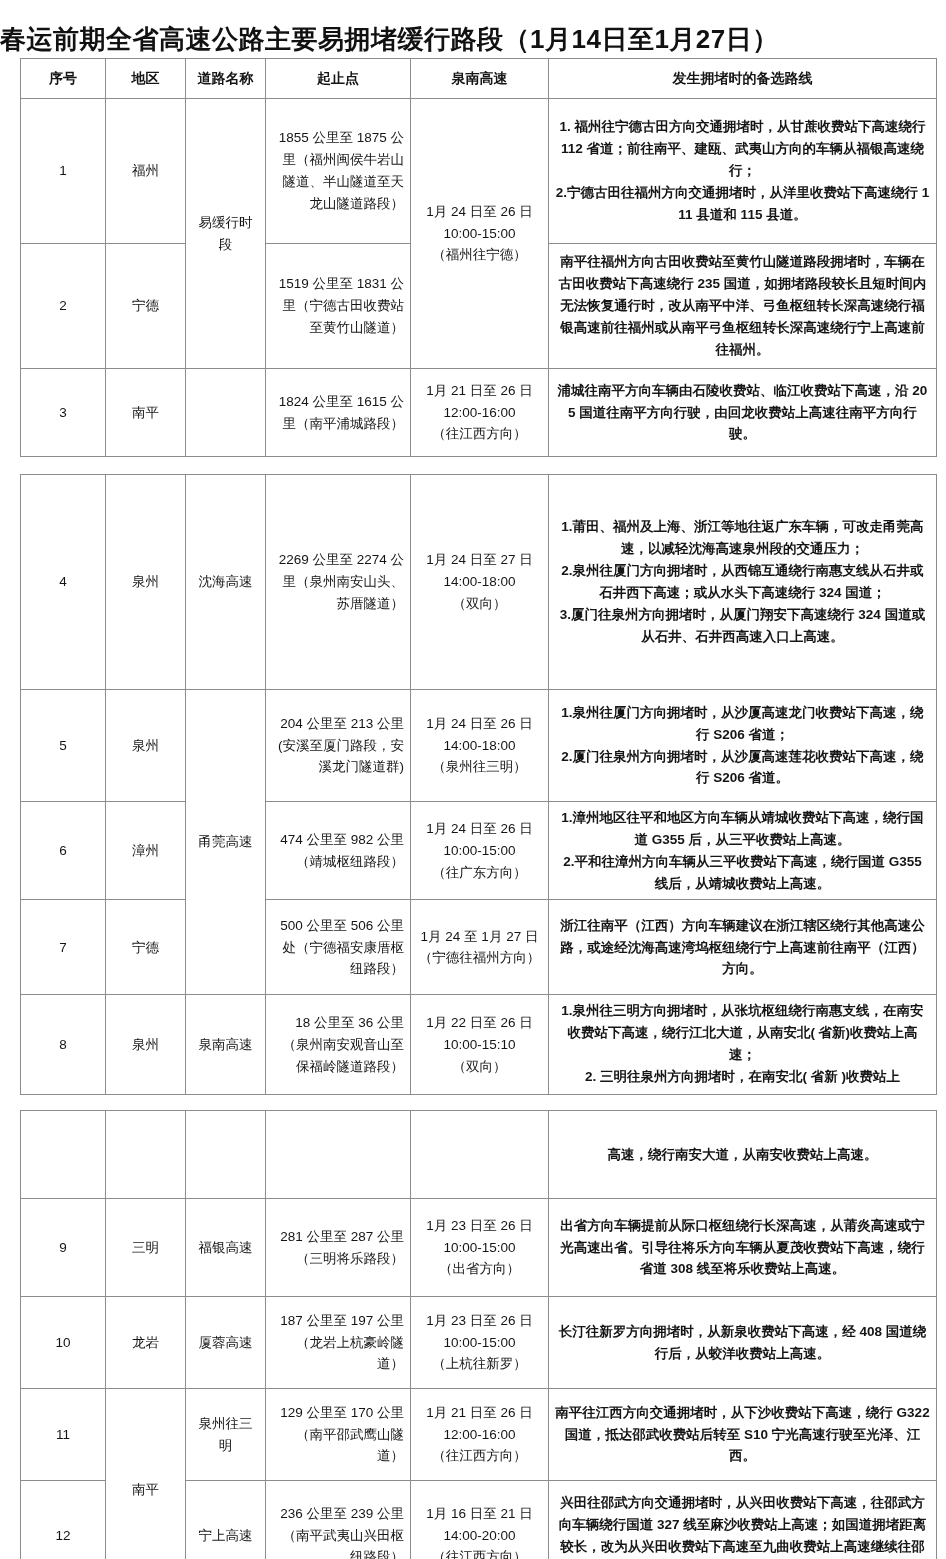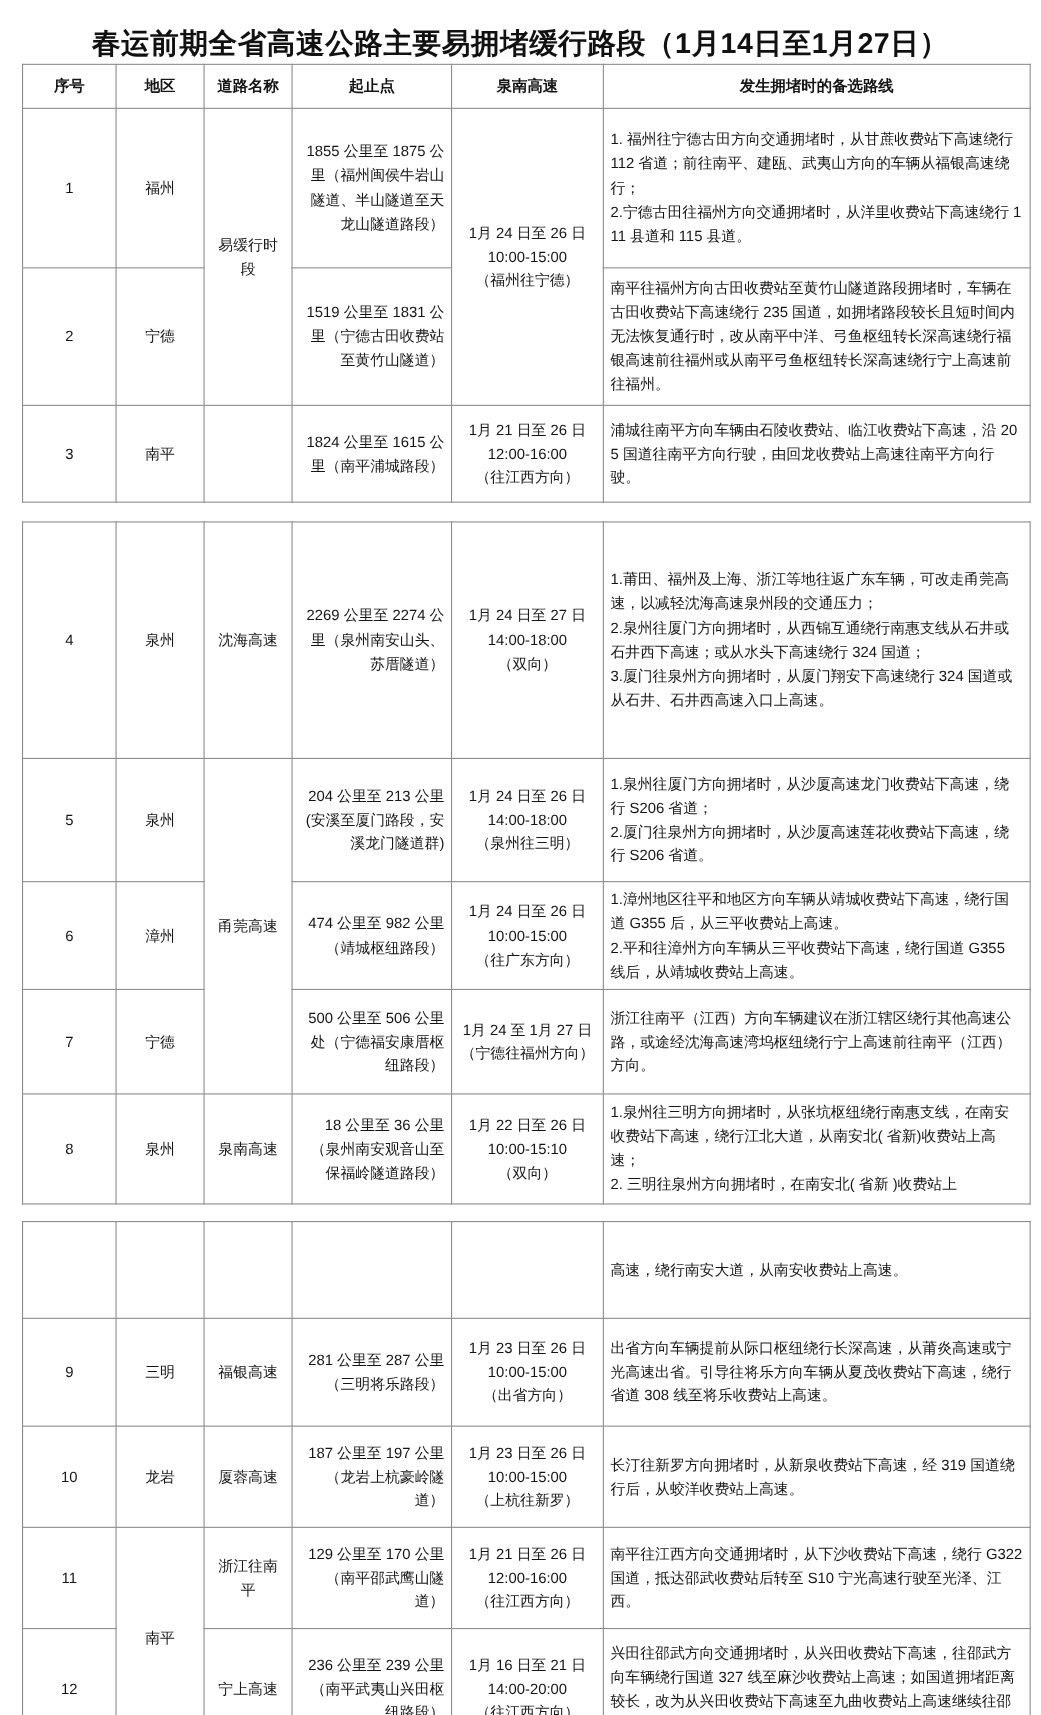--- a/index.html
+++ b/index.html
@@ -7,21 +7,20 @@
     width:946px;height:1559px;
     background:#ffffff;
     font-family:"Liberation Sans","DejaVu Sans",sans-serif;
     color:#1a1a1a;
     overflow:hidden;
   }
   .page{position:relative;width:946px;height:1559px;}
 
   .doc-title{
     position:absolute;left:0;top:22px;width:946px;
-    text-align:center;
     font-size:26px;font-weight:bold;letter-spacing:.5px;
     color:#111;
     white-space:nowrap;
   }
 
   table.blk{
     position:absolute;
     border-collapse:collapse;
     table-layout:fixed;
     width:916px;
@@ -40,21 +39,21 @@
   }
   table.blk th{
     font-weight:bold;
     text-align:center;
     font-size:14px;
     height:40px;
     padding:3px 4px;
   }
   .c-num,.c-area,.c-road,.c-time{text-align:center;}
   .c-seg{text-align:right;}
-  .c-route{text-align:left;}
+  .c-route{text-align:center;font-weight:bold;}
   td.c-route{padding-left:9px;padding-right:9px;}
   td.c-seg{padding-left:8px;padding-right:6px;}
 
   .b1{top:58px;}
   .b2{top:474px;}
   .b3{top:1110px;}
 </style>
 </head>
 <body>
 
@@ -206,26 +205,26 @@
         <td class="c-route" style="white-space:pre-line">出省方向车辆提前从际口枢纽绕行长深高速，从莆炎高速或宁光高速出省。引导往将乐方向车辆从夏茂收费站下高速，绕行省道 308 线至将乐收费站上高速。</td>
       </tr>
       <tr style="height:92px">
         <td class="c-num">10</td>
         <td class="c-area">龙岩</td>
         <td class="c-road">厦蓉高速</td>
         <td class="c-seg">187 公里至 197 公里（龙岩上杭豪岭隧道）</td>
         <td class="c-time" style="white-space:pre-line">1月 23 日至 26 日
 10:00-15:00
 （上杭往新罗）</td>
-        <td class="c-route" style="white-space:pre-line">长汀往新罗方向拥堵时，从新泉收费站下高速，经 319 国道绕行后，从蛟洋收费站上高速。</td>
+        <td class="c-route" style="white-space:pre-line">长汀往新罗方向拥堵时，从新泉收费站下高速，经 408 国道绕行后，从蛟洋收费站上高速。</td>
       </tr>
       <tr style="height:92px">
         <td class="c-num">11</td>
         <td class="c-area" rowspan="2">南平</td>
-        <td class="c-road">浙江往南平</td>
+        <td class="c-road">泉州往三明</td>
         <td class="c-seg">129 公里至 170 公里（南平邵武鹰山隧道）</td>
         <td class="c-time" style="white-space:pre-line">1月 21 日至 26 日
 12:00-16:00
 （往江西方向）</td>
         <td class="c-route" style="white-space:pre-line">南平往江西方向交通拥堵时，从下沙收费站下高速，绕行 G322 国道，抵达邵武收费站后转至 S10 宁光高速行驶至光泽、江西。</td>
       </tr>
       <tr style="height:110px">
         <td class="c-num">12</td>
         <td class="c-road">宁上高速</td>
         <td class="c-seg">236 公里至 239 公里（南平武夷山兴田枢纽路段）</td>

